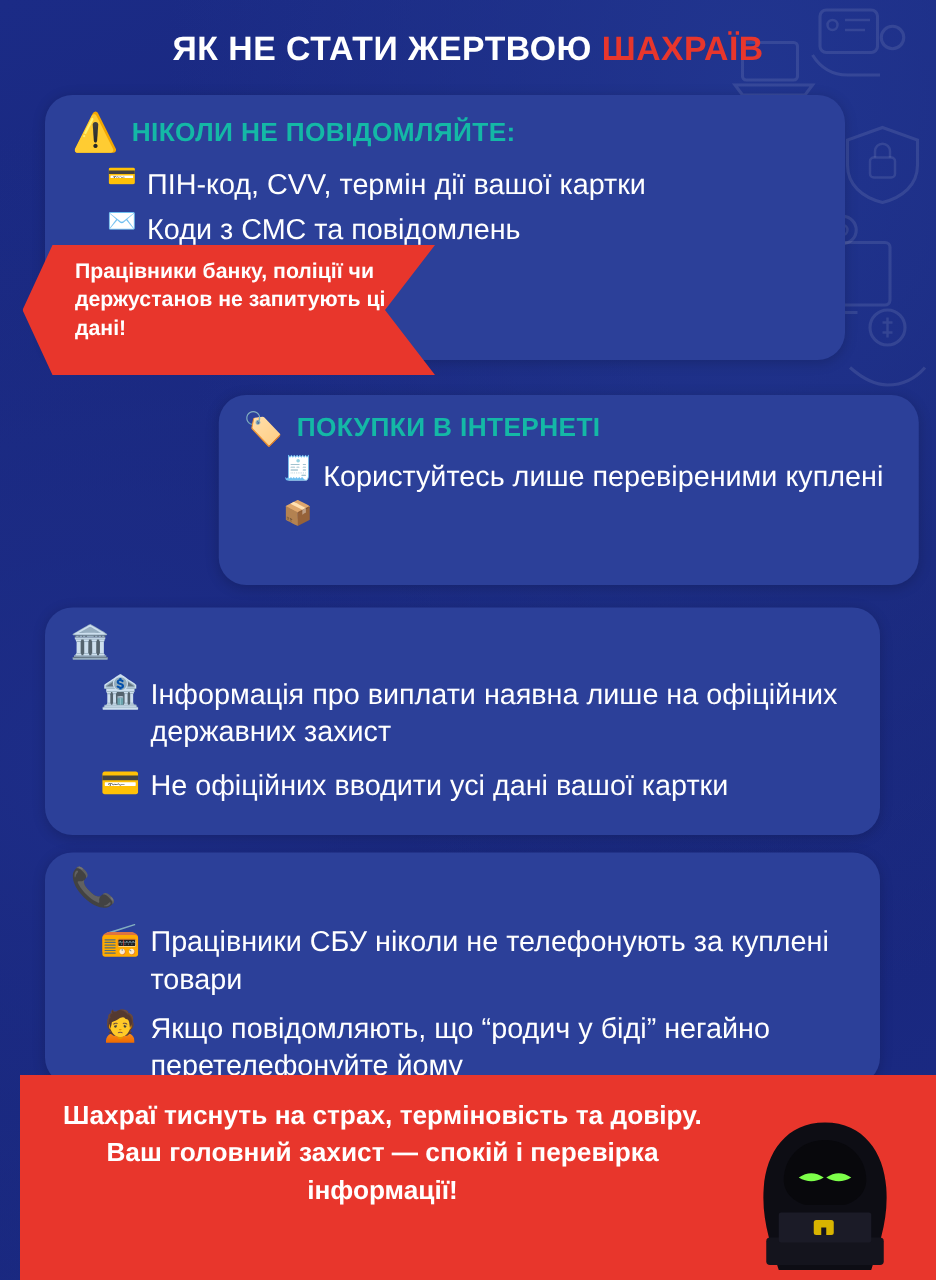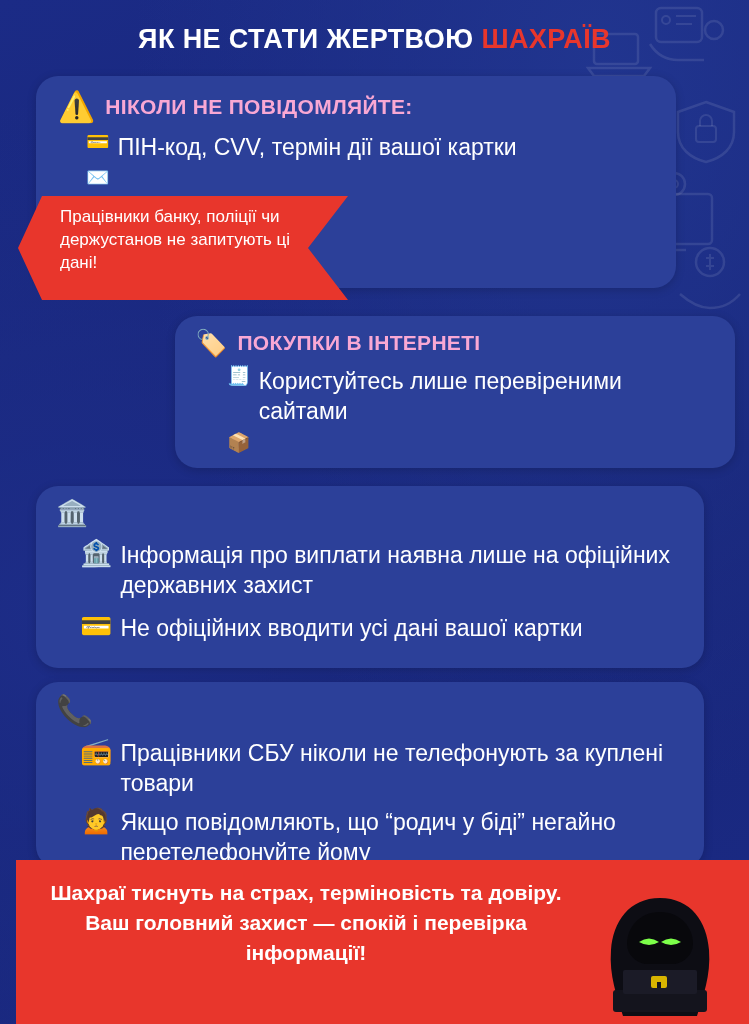--- a/index.html
+++ b/index.html
@@ -57,21 +57,21 @@
     box-shadow: 0 2px 10px rgba(0,0,0,0.18);
   }
   .card-head {
     display: flex;
     align-items: center;
     gap: 10px;
   }
   .card-title {
     font-size: 21px;
     font-weight: bold;
-    color: #f9a8d4;
+    color: #14b8a6;
     text-transform: uppercase;
     letter-spacing: 0.3px;
   }
   .bullets {
     margin-top: 10px;
   }
   .bullet {
     display: flex;
     align-items: flex-start;
     gap: 8px;
@@ -106,21 +106,21 @@
   
   .flag {
     position: absolute;
     left: 18px;
     top: 196px;
     width: 330px;
     height: 105px;
     background: #e8362c;
     color: #ffffff;
     font-size: 17px;
-    font-weight: normal;
+    font-weight: bold;
     line-height: 1.35;
     padding: 10px 16px 0 42px;
     box-sizing: border-box;
     clip-path: polygon(24px 0, 330px 0, 290px 52px, 330px 104px, 24px 104px, 0 52px);
   }
 
   
   #card-shopping {
     left: 175px;
     top: 316px;
@@ -221,37 +221,38 @@
         <span class="ico ico-lg">⚠️</span>
         <span class="card-title">НІКОЛИ НЕ ПОВІДОМЛЯЙТЕ:</span>
       </div>
       <div class="bullets" style="padding-left:28px;">
         <div class="bullet">
           <span class="ico ico-sm">💳</span>
           <span class="bullet-text">ПІН-код, CVV, термін дії вашої картки</span>
         </div>
         <div class="bullet">
           <span class="ico ico-sm">✉️</span>
+          <span class="bullet-text">Коди з СМС та повідомлень</span>
         </div>
       </div>
     </div>
   </div>
 
   <div class="flag">Працівники банку, поліції чи держустанов не запитують ці дані!</div>
 
   <div class="card" id="card-shopping">
     <div class="inner">
       <div class="card-head">
         <span class="ico ico-md">🏷️</span>
         <span class="card-title">ПОКУПКИ В ІНТЕРНЕТІ</span>
       </div>
       <div class="bullets" style="padding-left:32px;">
         <div class="bullet">
           <span class="ico ico-sm">🧾</span>
-          <span class="bullet-text">Користуйтесь лише перевіреними сайтами</span>
+          <span class="bullet-text">Користуйтесь лише перевіреними куплені</span>
         </div>
         <div class="bullet">
           <span class="ico ico-sm">📦</span>
         </div>
       </div>
     </div>
   </div>
 
   <div class="card" id="card-state">
     <div class="inner">

